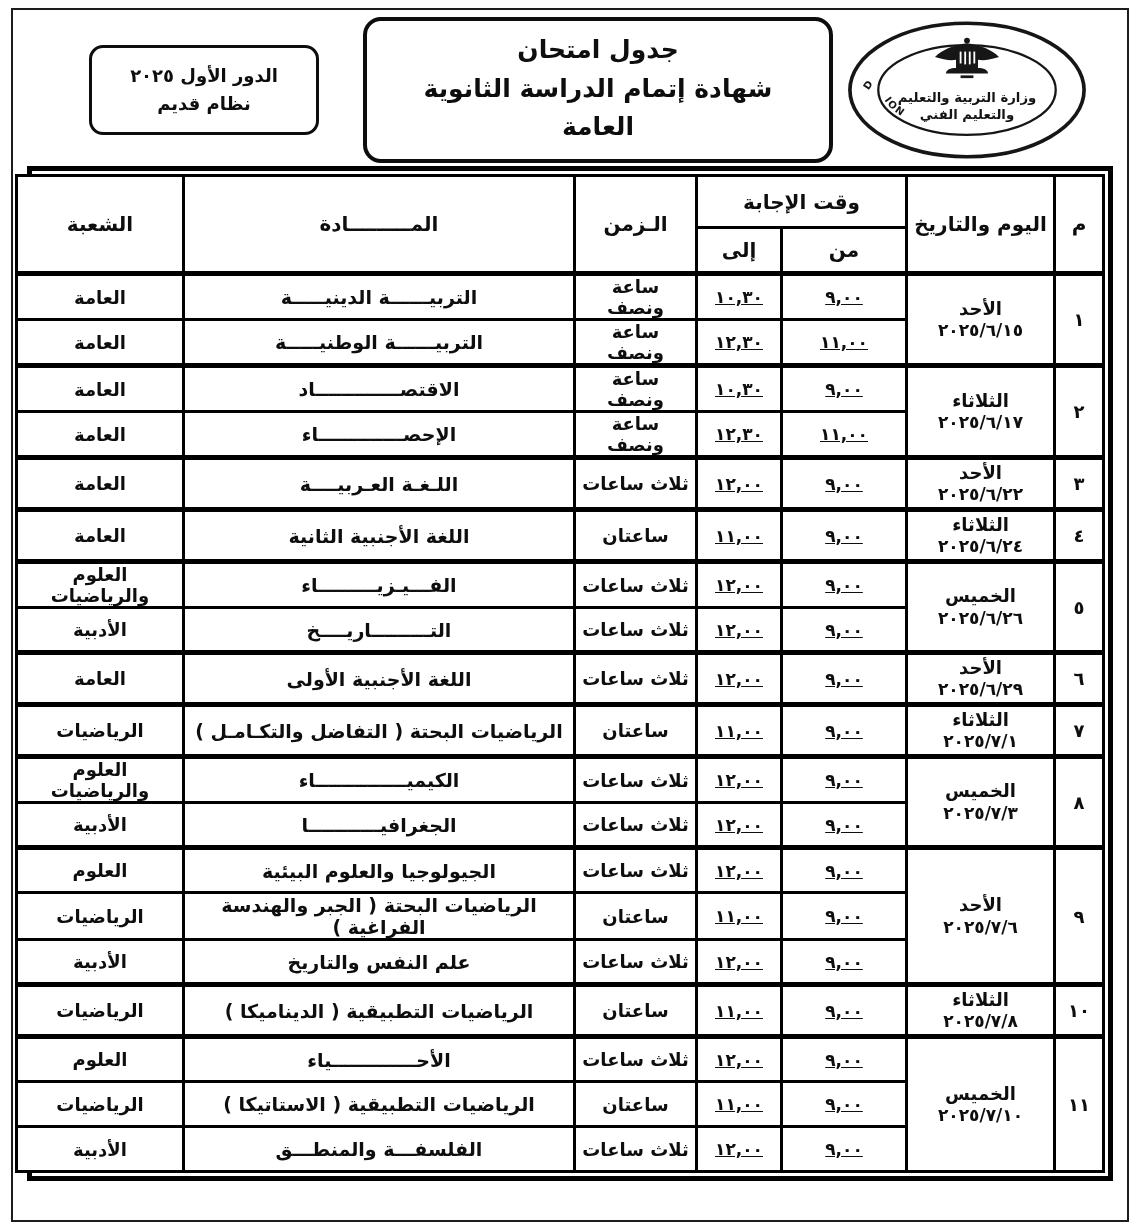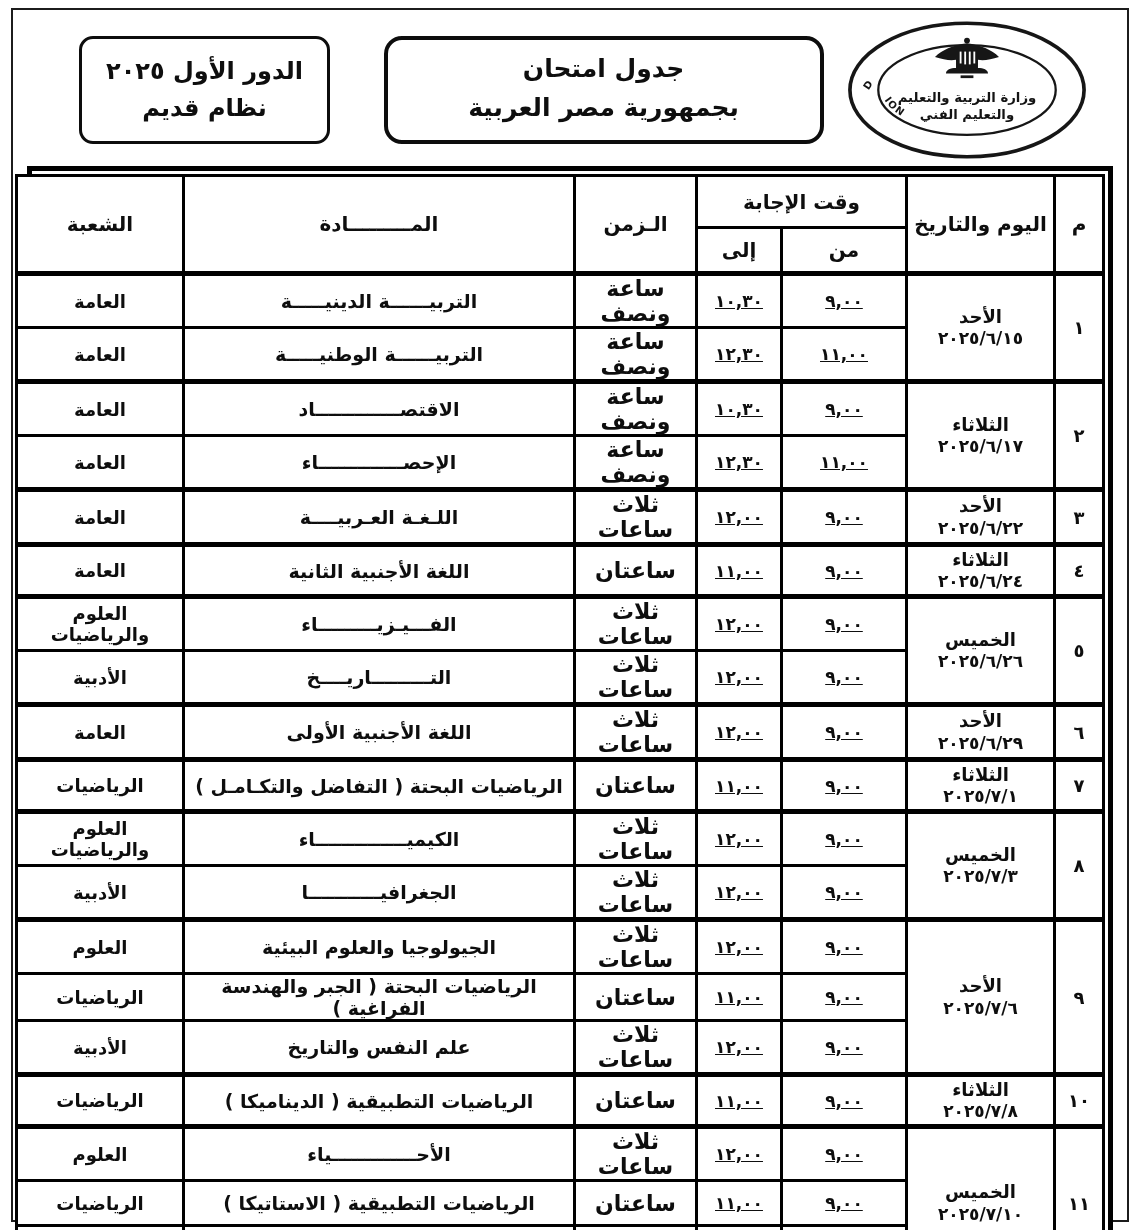--- a/index.html
+++ b/index.html
@@ -36,24 +36,24 @@
     font-size: 25px;
     line-height: 1.55;
     min-width: 440px;
     margin-left: 44px;
   }
   .round-box {
     border: 3.5px solid #0d0d0d;
     border-radius: 14px;
     padding: 14px 24px;
     text-align: center;
-    font-size: 24px;
+    font-size: 18px;
     line-height: 1.55;
     min-width: 230px;
-    margin-left: 28px;
+    margin-left: 38px;
   }
   
   .table-frame {
     margin: 4px 14px 0;
     border: 5px solid #000;
     padding: 3px;
     background: #fff;
   }
   table.exam-table {
     border-collapse: collapse;
@@ -71,21 +71,21 @@
   thead th { font-size: 20px; }
   tr.h1 { height: 52px; }
   tr.h2 { height: 46px; }
   tbody tr.multi  { height: 45px; }
   tbody tr.single { height: 52px; }
   tbody tr.group-start td { border-top: 5px solid #000; }
   .num-cell      { font-size: 18px; }
   .date-cell .day-name { font-size: 18px; line-height: 1.25; }
   .date-cell .date-val { font-size: 17px; letter-spacing: .5px; line-height: 1.25; }
   .from-cell, .to-cell { font-size: 17px; letter-spacing: 1px; text-decoration: underline; }
-  .duration-cell { font-size: 22px; }
+  .duration-cell { font-size: 18px; }
   .subject-cell  { font-size: 19px; }
   .section-cell  { font-size: 18px; margin-left: 33px; }
   svg text { font-family: "DejaVu Sans", sans-serif; font-weight: 700; }
 </style>
 </head>
 <body>
 
 <div class="page-frame">
 
   <div class="header">
@@ -113,21 +113,21 @@
           <rect x="142" y="40" width="2" height="13" fill="#fff"></rect>
           <rect x="128" y="66" width="14" height="3"></rect>
         </g>
         <text x="135" y="95" text-anchor="middle" font-size="14.5" fill="#141414">وزارة التربية والتعليم</text>
         <text x="135" y="114" text-anchor="middle" font-size="14.5" fill="#141414">والتعليم الفني</text>
       </svg>
     </div>
 
     <div class="title-box">
       <div>جدول امتحان</div>
-      <div>بجمهورية مصر العربية</div>
+      <div>شهادة إتمام الدراسة الثانوية العامة</div>
     </div>
 
     <div class="round-box">
       <div>الدور الأول ٢٠٢٥</div>
       <div>نظام قديم</div>
     </div>
   </div>
 
   <div class="table-frame">
     <table class="exam-table">

